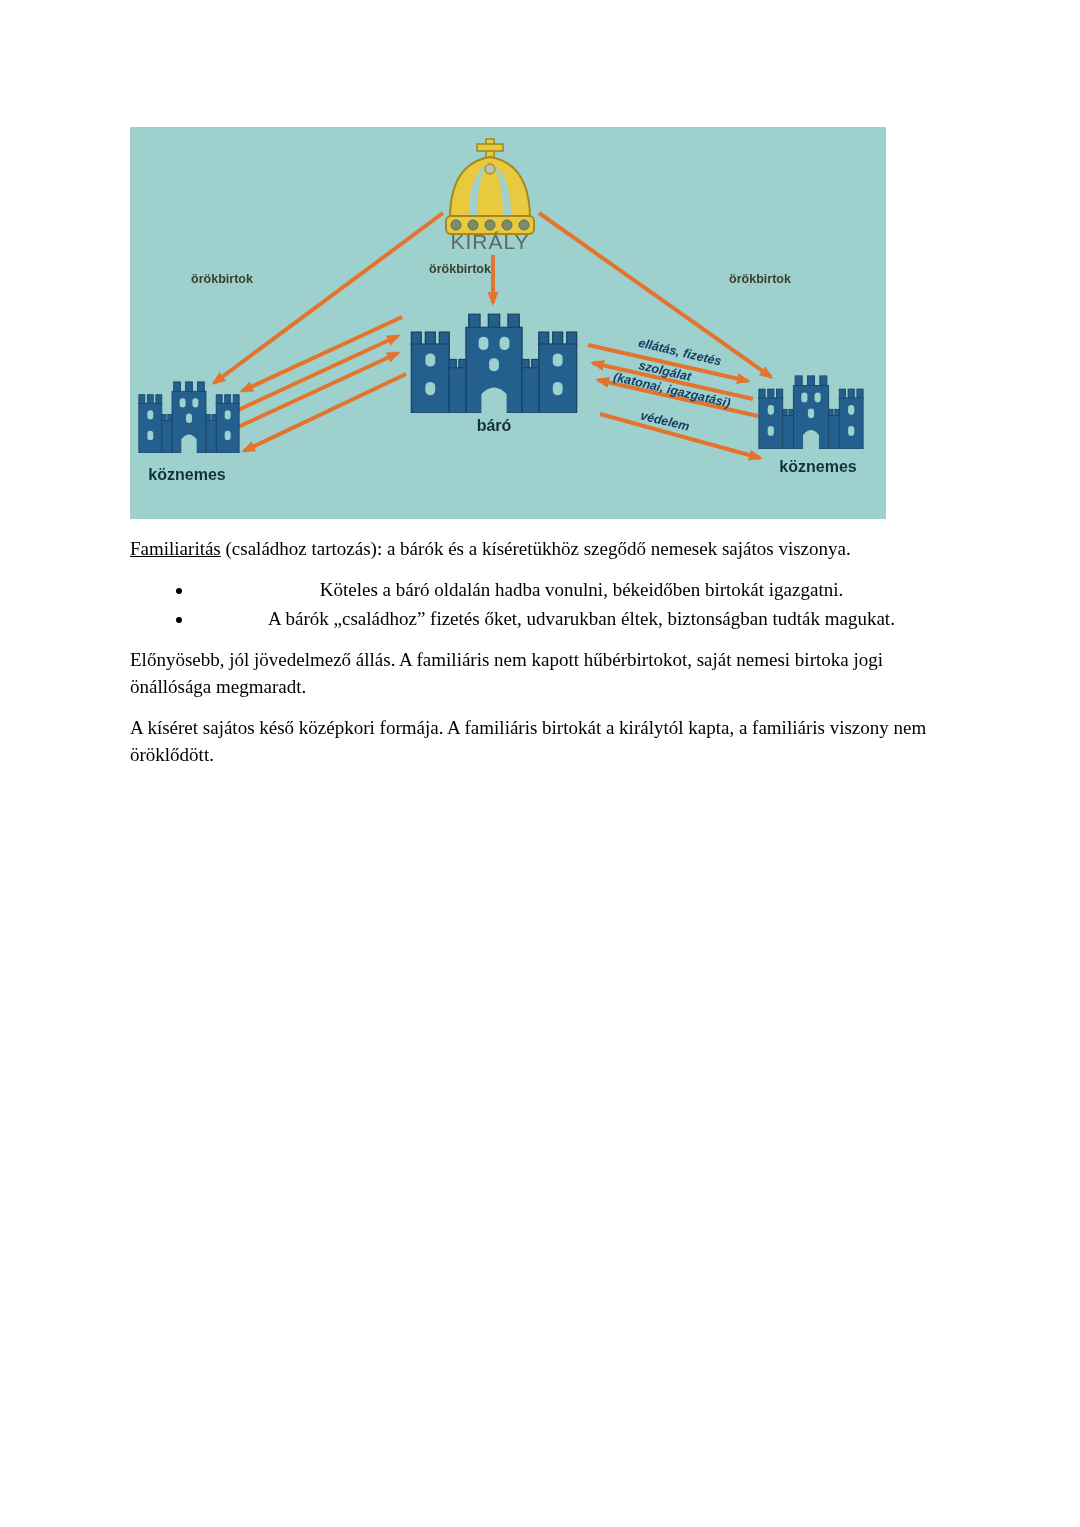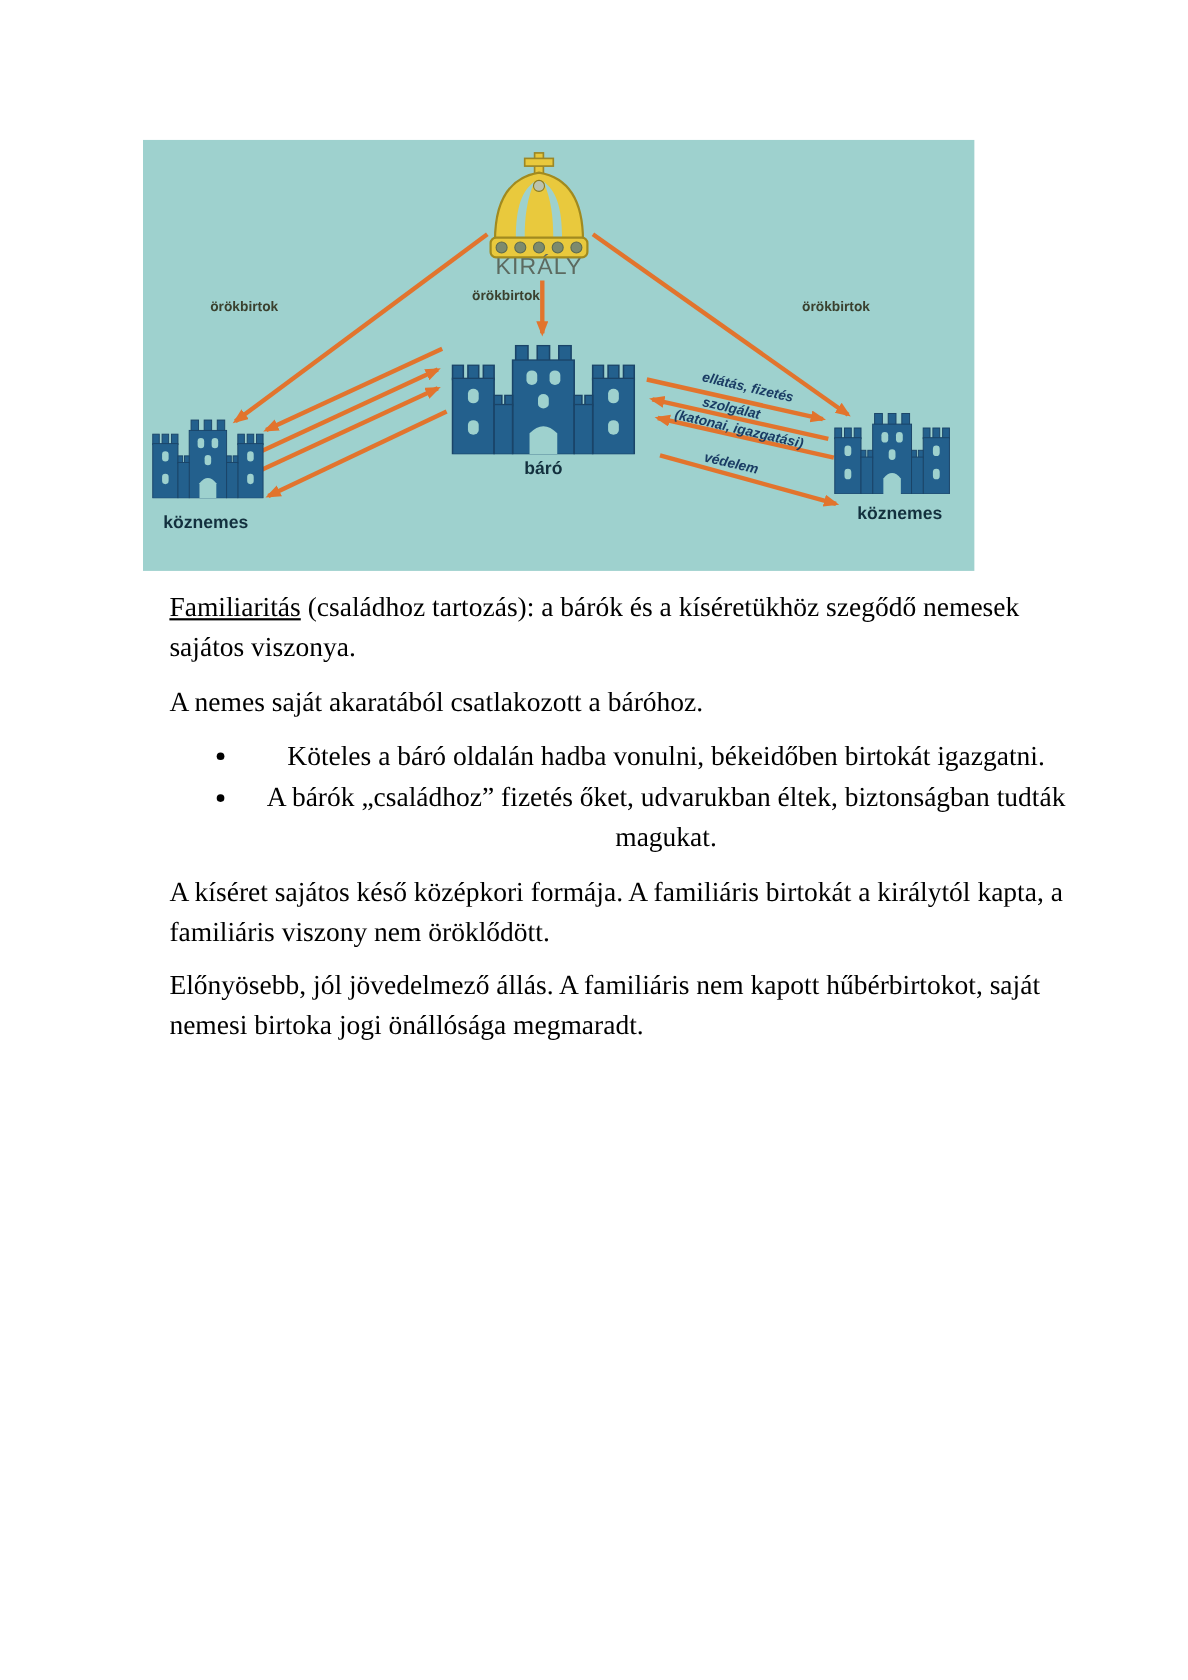--- a/index.html
+++ b/index.html
@@ -24,21 +24,21 @@
   .castle-label {
     font-family:"Liberation Sans", sans-serif;
     font-size:16px; font-weight:bold; fill:#13303e;
   }
   .svc {
     font-family:"Liberation Sans", sans-serif;
     font-size:12.5px; font-style:italic; font-weight:bold; fill:#1a3c64;
   }
   .textblock {
     position:absolute; left:130px; top:535px; width:835px;
-    font-size:25px; line-height:1.45; color:#000;margin-left:24px;
+    font-size:19px; line-height:1.45; color:#000;
   }
   .textblock p { margin:0 0 13px 0; }
   .underline { text-decoration:underline; }
   ul.bullets {
     list-style:disc outside;
     margin:0 0 13px 0; padding:0 0 0 64px;
   }
   ul.bullets li { padding-left:4px; margin-bottom:2px;text-align:center; }
 </style>
 </head>
@@ -133,22 +133,21 @@
     <text x="688" y="345" text-anchor="middle" class="castle-label">köznemes</text>
 
     <text x="549" y="229" text-anchor="middle" class="svc" transform="rotate(13 549 229)">ellátás, fizetés</text>
     <text x="534" y="248" text-anchor="middle" class="svc" transform="rotate(13 534 248)">szolgálat</text>
     <text x="541" y="267" text-anchor="middle" class="svc" transform="rotate(13 541 267)">(katonai, igazgatási)</text>
     <text x="534" y="298" text-anchor="middle" class="svc" transform="rotate(13 534 298)">védelem</text>
   </svg>
 
   <div class="textblock">
     <p><span class="underline">Familiaritás</span><span> (családhoz tartozás): a bárók és a kíséretükhöz szegődő nemesek sajátos viszonya.</span></p>
-    <p>A nemes saját akaratából csatlakozott a báróhoz.</p>
     <ul class="bullets">
       <li>Köteles a báró oldalán hadba vonulni, békeidőben birtokát igazgatni.</li>
       <li>A bárók „családhoz” fizetés őket, udvarukban éltek, biztonságban tudták magukat.</li>
     </ul>
+    <p>Előnyösebb, jól jövedelmező állás. A familiáris nem kapott hűbérbirtokot, saját nemesi birtoka jogi önállósága megmaradt.</p>
     <p>A kíséret sajátos késő középkori formája. A familiáris birtokát a királytól kapta, a familiáris viszony nem öröklődött.</p>
-    <p>Előnyösebb, jól jövedelmező állás. A familiáris nem kapott hűbérbirtokot, saját nemesi birtoka jogi önállósága megmaradt.</p>
   </div>
 
 </div>
 
 </body></html>

